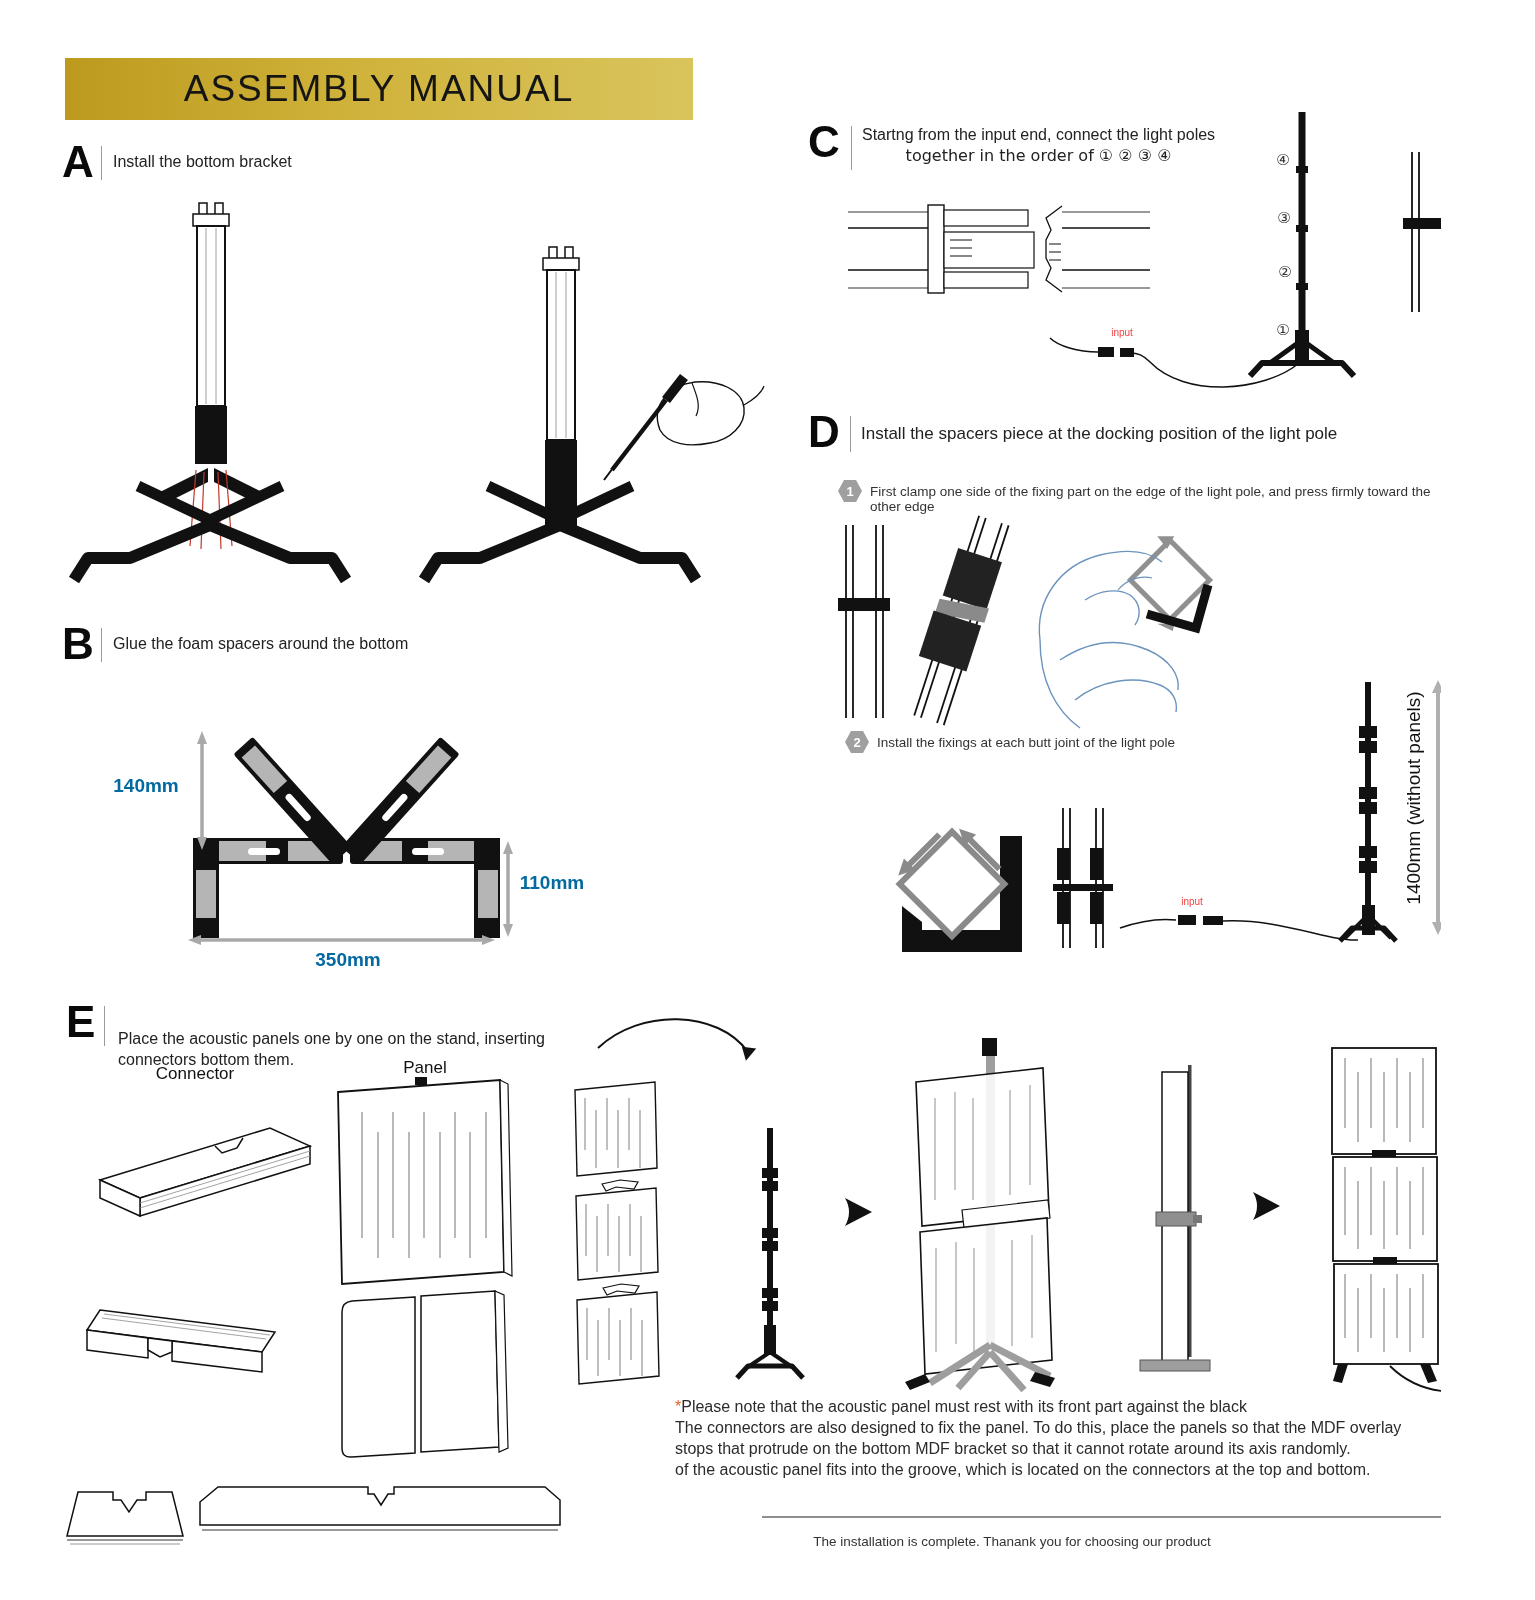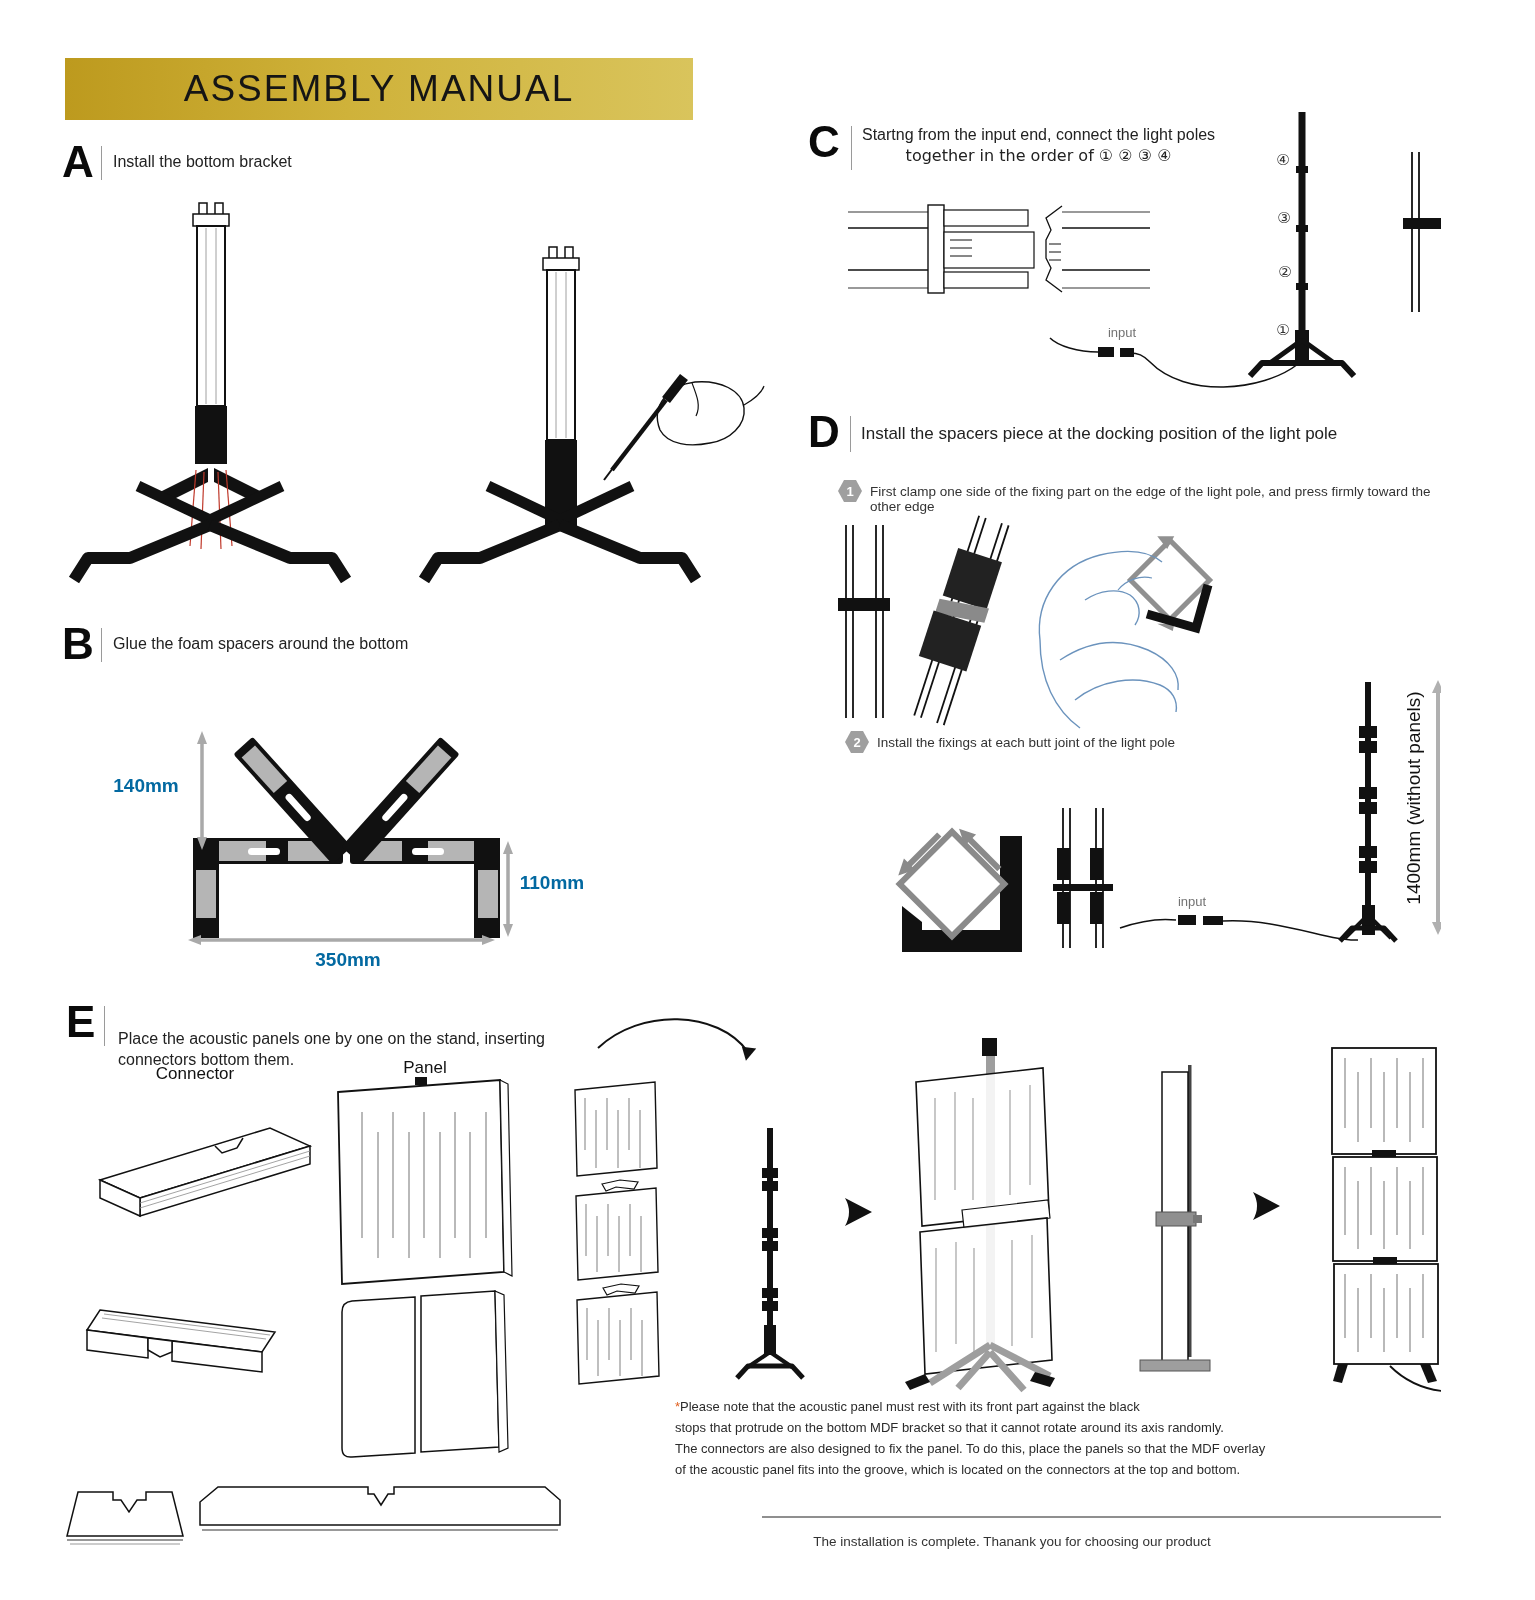--- a/index.html
+++ b/index.html
@@ -14,25 +14,25 @@
   .sec-letter{font-size:44px;font-weight:900;line-height:1;color:#0a0a0a;}
   .sec-divider{width:1px;background:#9a9a9a;}
   .sec-text{font-size:16px;color:#222;line-height:21px;}
   .step-badge{width:24px;height:22px;background:#9f9f9f;color:#fff;font-weight:bold;font-size:13px;
               display:flex;align-items:center;justify-content:center;
               clip-path:polygon(25% 0%,75% 0%,100% 50%,75% 100%,25% 100%,0% 50%);}
   .step-text{font-size:13.5px;color:#333;}
   .label{position:absolute;transform:translate(-50%,-50%);white-space:nowrap;}
   .dim{font-size:19px;font-weight:bold;color:#0369a1;}
   .rot{transform:translate(-50%,-50%) rotate(-90deg);}
-  .small-label{font-size:13px;color:#737373;}
+  .small-label{font-size:10px;color:#ef4444;}
   .part-label{font-size:17px;color:#111;}
   .circ{font-family:"DejaVu Sans",sans-serif;}
   .polenum{position:absolute;font-size:15px;color:#333;transform:translate(-50%,-50%);}
-  .note{left:675px;top:1396px;font-size:13px;line-height:21px;color:#2b2b2b;}
+  .note{left:675px;top:1396px;font-size:16px;line-height:21px;color:#2b2b2b;}
   .note .star{color:#e06020;}
   .footer-line{left:762px;top:1516px;width:744px;height:2px;background:#8f8f8f;}
   .footer-text{font-size:13.5px;color:#333;}
 </style>
 </head>
 <body>
 
 <div id="canvas">
 
 <svg id="art" width="1535" height="1600" viewBox="0 0 1535 1600">
@@ -417,21 +417,21 @@
 <div class="abs sec-text" style="left:118px;top:1028px;">
   <div>Place the acoustic panels one by one on the stand, inserting</div>
   <div>connectors bottom them.</div>
 </div>
 <span class="label part-label" style="left:188px;top:1074px;margin-left:7px;">Connector</span>
 <span class="label part-label" style="left:425px;top:1068px;">Panel</span>
 <span class="label rot" style="left:1462px;top:1205px;font-size:20px;font-weight:bold;color:#111;">1550mm</span>
 
 <div class="abs note">
   <div><span class="star">*</span><span>Please note that the acoustic panel must rest with its front part against the black</span></div>
+  <div>The connectors are also designed to fix the panel. To do this, place the panels so that the MDF overlay</div>
   <div>stops that protrude on the bottom MDF bracket so that it cannot rotate around its axis randomly.</div>
-  <div>The connectors are also designed to fix the panel. To do this, place the panels so that the MDF overlay</div>
   <div>of the acoustic panel fits into the groove, which is located on the connectors at the top and bottom.</div>
 </div>
 
 <div class="abs footer-line"></div>
 <span class="label footer-text" style="left:1012px;top:1541px;">The installation is complete. Thanank you for choosing our product</span>
 
 </div>
 
 </body></html>

